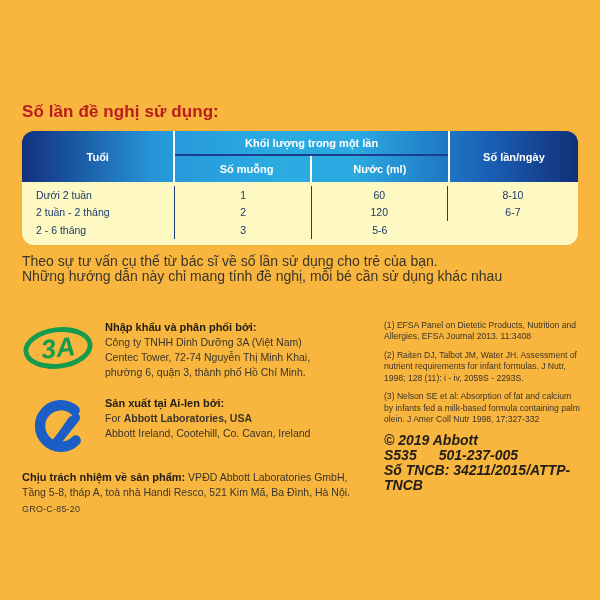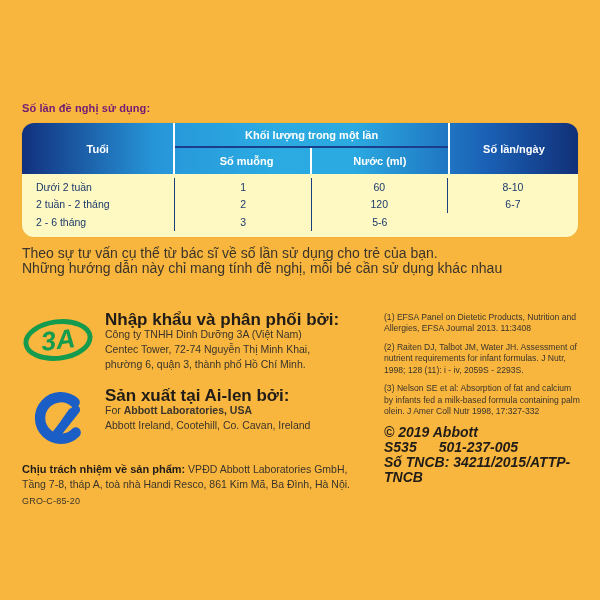--- a/index.html
+++ b/index.html
@@ -5,21 +5,21 @@
   html,body{margin:0;padding:0;}
   body{
     width:600px;height:600px;overflow:hidden;
     background:#F9B63E;
     font-family:"Liberation Sans",sans-serif;
     -webkit-font-smoothing:antialiased;
   }
   .content{padding:102px 22px 0 22px;}
 
   .usage-heading{
-    font-size:11px;font-weight:bold;color:#701a75;
+    font-size:17px;font-weight:bold;color:#b91c1c;
     margin:0 0 9px 0;letter-spacing:.1px;
   }
 
   
   .dtable{
     width:556px;border-radius:12px;overflow:hidden;
     box-shadow:0 0 0 .5px rgba(0,0,0,0.05);
   }
   .thead{
     display:grid;
@@ -51,21 +51,21 @@
   .note{margin-top:9px;font-size:14px;line-height:15px;color:#3A342B;}
 
   
   .columns{display:flex;margin-top:36px;}
   .col-left{width:360px;flex:none;}
   .col-right{width:196px;flex:none;margin-left:2px;}
 
   .block{display:flex;margin-bottom:16px;}
   .logo-cell{width:72px;flex:none;display:flex;justify-content:center;align-items:flex-start;padding-top:2px;}
   .block-text{margin-left:11px;font-size:10.5px;line-height:15px;color:#3A342B;}
-  .block-label{font-weight:bold;color:#201C18;font-size:17px;}
+  .block-label{font-weight:bold;color:#201C18;font-size:11px;}
 
   .resp{font-size:10.5px;line-height:15px;color:#3A342B;margin-top:2px;}
   .resp .block-label{font-size:11px;}
   .gro-code{font-size:9px;color:#3A342B;margin-top:2px;letter-spacing:.2px;}
 
   .ref{font-size:8.6px;line-height:11.5px;color:#3A342B;margin:0 0 7px 0;}
   .legal{margin-top:2px;font-size:14px;line-height:15px;font-weight:bold;color:#201C18;font-style:italic;}
   .legal .codes span.sep{display:inline-block;width:22px;}
 
   [data-interactable]{cursor:default;}
@@ -138,21 +138,21 @@
         </div>
         <div class="block-text" data-interactable="false">
           <div class="block-label" data-interactable="false">Sản xuất tại Ai-len bởi:</div>
           <div data-interactable="false"><span data-interactable="false">For </span><b data-interactable="false">Abbott Laboratories, USA</b></div>
           <div data-interactable="false">Abbott Ireland, Cootehill, Co. Cavan, Ireland</div>
         </div>
       </div>
 
       <div class="resp" data-interactable="false">
         <div data-interactable="false"><span class="block-label" data-interactable="false">Chịu trách nhiệm về sản phẩm:</span><span data-interactable="false"> VPĐD Abbott Laboratories GmbH,</span></div>
-        <div data-interactable="false">Tầng 7-8, tháp A, toà nhà Handi Resco, 861 Kim Mã, Ba Đình, Hà Nội.</div>
+        <div data-interactable="false">Tầng 5-8, tháp A, toà nhà Handi Resco, 521 Kim Mã, Ba Đình, Hà Nội.</div>
         <div class="gro-code" data-interactable="false">GRO-C-85-20</div>
       </div>
 
     </div>
 
     <div class="col-right" data-interactable="false">
       <p class="ref" data-interactable="false">(1) EFSA Panel on Dietetic Products, Nutrition and Allergies, EFSA Journal 2013. 11:3408</p>
       <p class="ref" data-interactable="false">(2) Raiten DJ, Talbot JM, Water JH. Assessment of nutrient requirements for infant formulas. J Nutr, 1998; 128 (11): i - iv, 2059S - 2293S.</p>
       <p class="ref" data-interactable="false">(3) Nelson SE et al: Absorption of fat and calcium by infants fed a milk-based formula containing palm olein. J Amer Coll Nutr 1998, 17:327-332</p>
 

